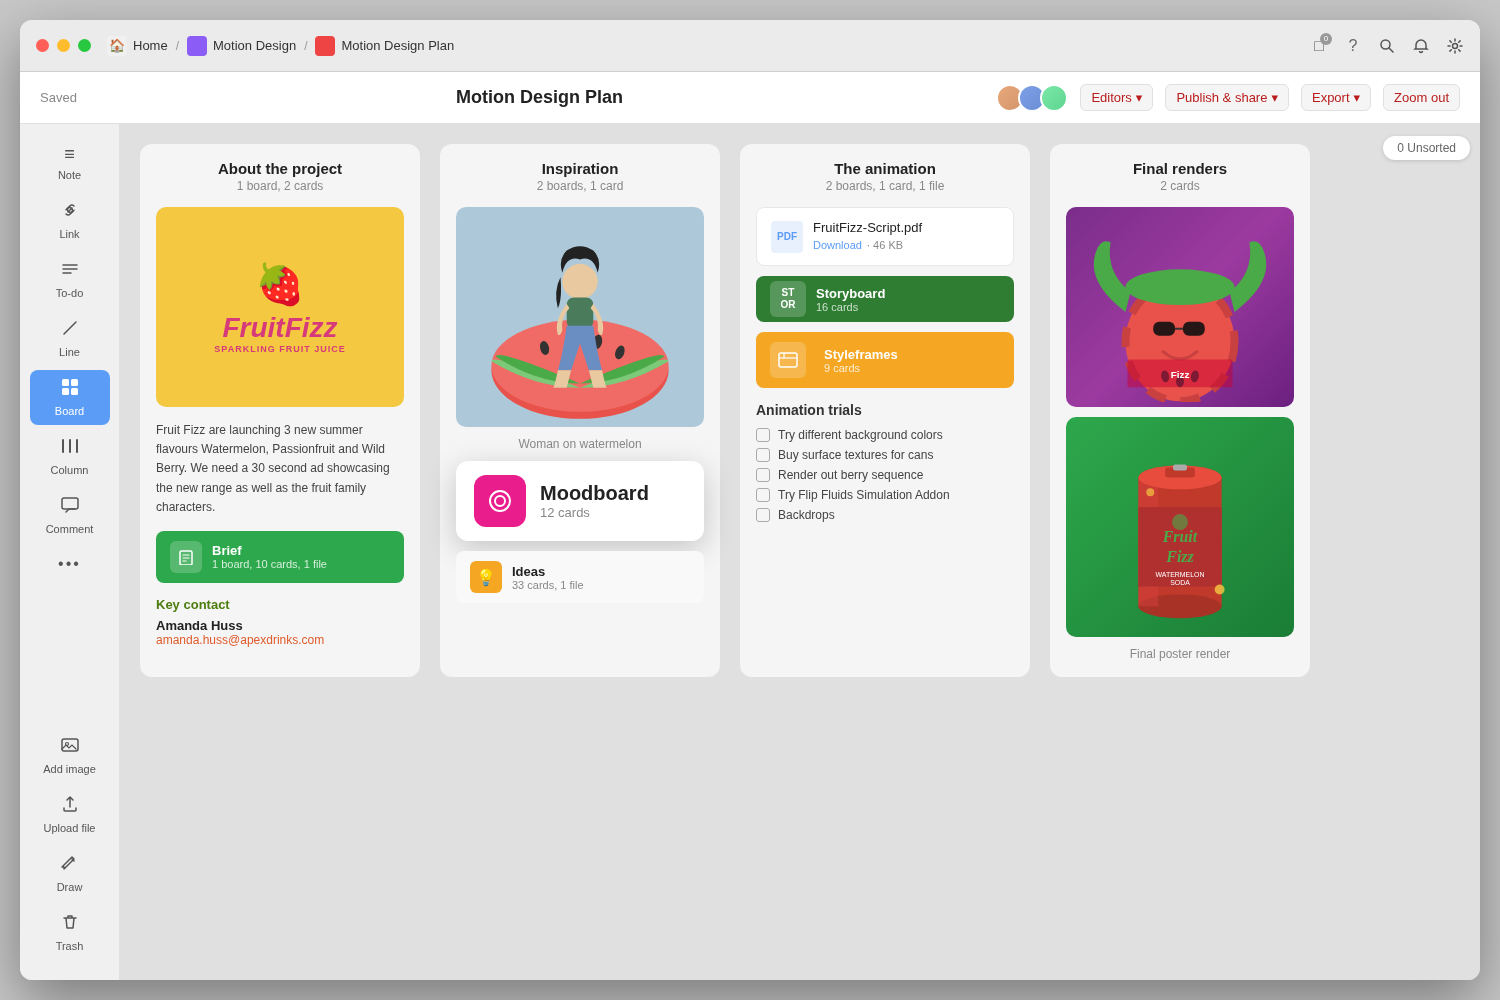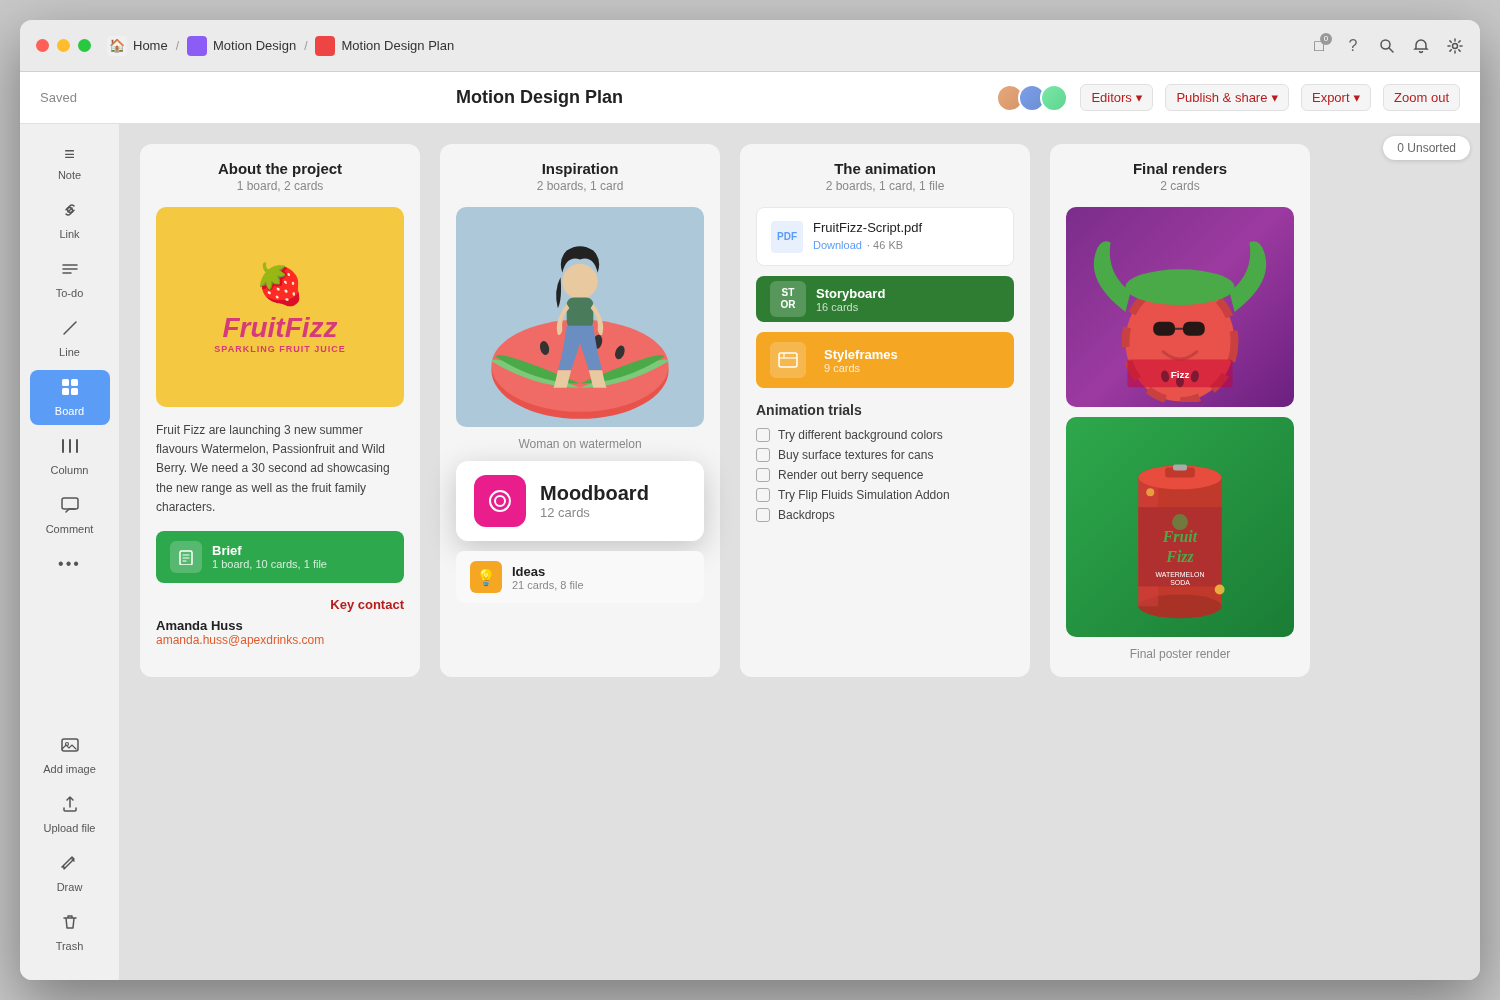--- a/index.html
+++ b/index.html
@@ -73,21 +73,21 @@
 
     .about-text { font-size: 12px; color: #444; line-height: 1.6; margin-bottom: 14px; }
 
     .brief-card { background: #2ea84c; border-radius: 8px; padding: 10px 14px; display: flex; align-items: center; gap: 10px; margin-bottom: 14px; }
     .brief-icon { width: 32px; height: 32px; background: rgba(255,255,255,0.2); border-radius: 6px; display: flex; align-items: center; justify-content: center; color: white; font-size: 16px; }
     .brief-info { color: white; }
     .brief-title { font-size: 13px; font-weight: 600; }
     .brief-sub { font-size: 11px; opacity: 0.8; }
 
     .key-contact { }
-    .kc-title { font-size: 13px; font-weight: 700; color: #b91c1c; margin-bottom: 6px; text-align: right; }
+    .kc-title { font-size: 13px; font-weight: 700; color: #4d7c0f; margin-bottom: 6px; }
     .kc-name { font-size: 13px; font-weight: 700; color: #222; }
     .kc-role { font-size: 12px; color: #444; }
     .kc-email { font-size: 12px; color: #e05a2b; cursor: pointer; }
 
     
     .insp-image { background: #adc8d8; border-radius: 10px; height: 220px; display: flex; align-items: center; justify-content: center; margin-bottom: 10px; overflow: hidden; }
     .insp-caption { font-size: 12px; color: #888; text-align: center; margin-bottom: 10px; }
 
     
     .moodboard-popup { background: white; border-radius: 12px; box-shadow: 0 8px 30px rgba(0,0,0,0.2); padding: 14px 18px; display: flex; align-items: center; gap: 14px; margin-top: 8px; }
@@ -407,21 +407,21 @@
             <div class="moodboard-info">
               <div class="mb-title">Moodboard</div>
               <div class="mb-sub">12 cards</div>
             </div>
           </div>
 
           <div class="ideas-card">
             <div class="ideas-icon">💡</div>
             <div class="ideas-info">
               <div class="id-title">Ideas</div>
-              <div class="id-sub">21 cards, 8 file</div>
+              <div class="id-sub">33 cards, 1 file</div>
             </div>
           </div>
         </div>
 
         <div class="board-col anim-col">
           <div class="board-col-title">The animation</div>
           <div class="board-col-sub">2 boards, 1 card, 1 file</div>
 
           <div class="pdf-card">
             <div class="pdf-icon">PDF</div>

